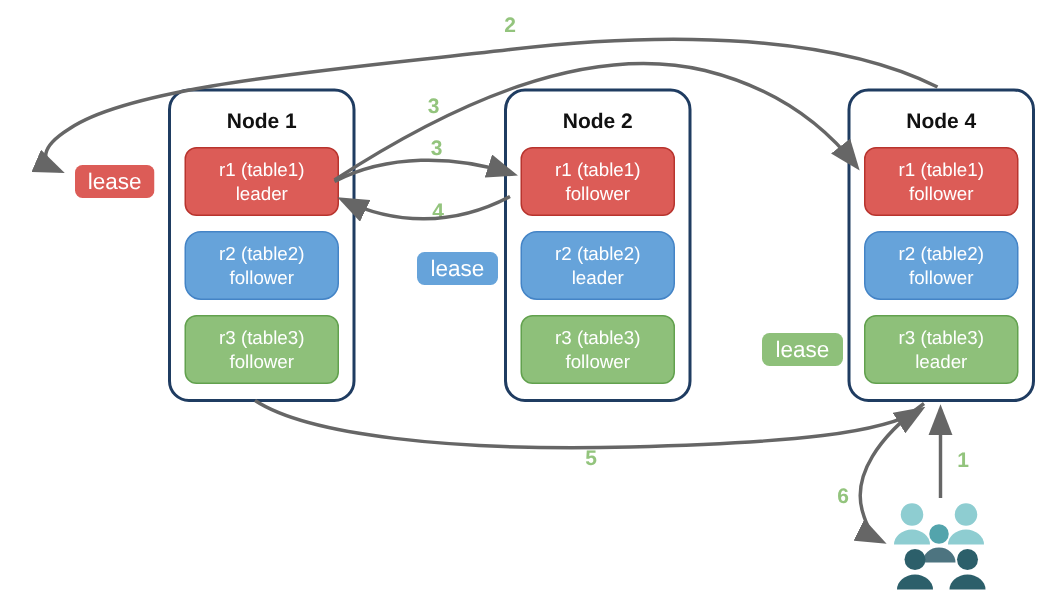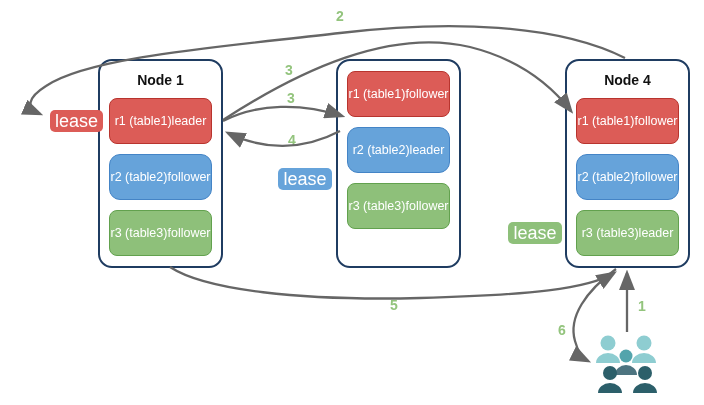--- a/index.html
+++ b/index.html
@@ -11,64 +11,65 @@
     position:absolute;top:59px;width:125px;height:209px;box-sizing:border-box;
     background:#ffffff;border:2px solid #1f3c61;border-radius:14px;
     padding-top:10px;
   }
   .node-title{
     text-align:center;font-weight:bold;font-size:14px;color:#111111;
     height:18px;line-height:18px;margin-bottom:9px;
   }
   .replica{
     width:103px;height:46px;margin:0 auto 10px auto;border-radius:8px;
-    display:flex;flex-direction:row;align-items:center;justify-content:center;
+    display:flex;flex-direction:column;align-items:center;justify-content:center;
     color:#ffffff;font-size:12.5px;line-height:16px;text-align:center;
     box-sizing:border-box;border:1.5px solid transparent;
   }
   .red{background:#dc5c57;border-color:#b8342e;}
   .blue{background:#66a3da;border-color:#4484c6;border-radius:11px;}
   .green{background:#8ec07a;border-color:#62a14e;}
   .lease{
     position:absolute;width:54px;height:22px;border-radius:5px;box-sizing:border-box;
     display:flex;align-items:center;justify-content:center;
-    color:#ffffff;font-size:18px;border:1.5px solid transparent;
+    color:#ffffff;font-size:15px;border:1.5px solid transparent;
   }
   .lease.red{left:50px;top:110px;width:53px;}
   .lease.blue{left:278px;top:168px;}
   .lease.green{left:508px;top:222px;}
   .step{
     position:absolute;transform:translate(-50%,-50%);
     font-weight:bold;font-size:14px;color:#93c47d;
   }
   #arrows{position:absolute;left:0;top:0;pointer-events:none;}
   #users{position:absolute;left:595px;top:330px;}
 </style>
 </head>
 <body>
 
 <div id="canvas">
 
-  <div class="node" style="left:98px">
+  <div class="node" style="left:112px">
     <div class="node-title">Node 1</div>
     <div class="replica red">
       <div>r1 (table1)</div>
       <div>leader</div>
     </div>
     <div class="replica blue">
       <div>r2 (table2)</div>
       <div>follower</div>
     </div>
     <div class="replica green">
       <div>r3 (table3)</div>
       <div>follower</div>
     </div>
   </div>
 
   <div class="node" style="left:336px">
+    <div class="node-title">Node 2</div>
     <div class="replica red">
       <div>r1 (table1)</div>
       <div>follower</div>
     </div>
     <div class="replica blue">
       <div>r2 (table2)</div>
       <div>leader</div>
     </div>
     <div class="replica green">
       <div>r3 (table3)</div>

